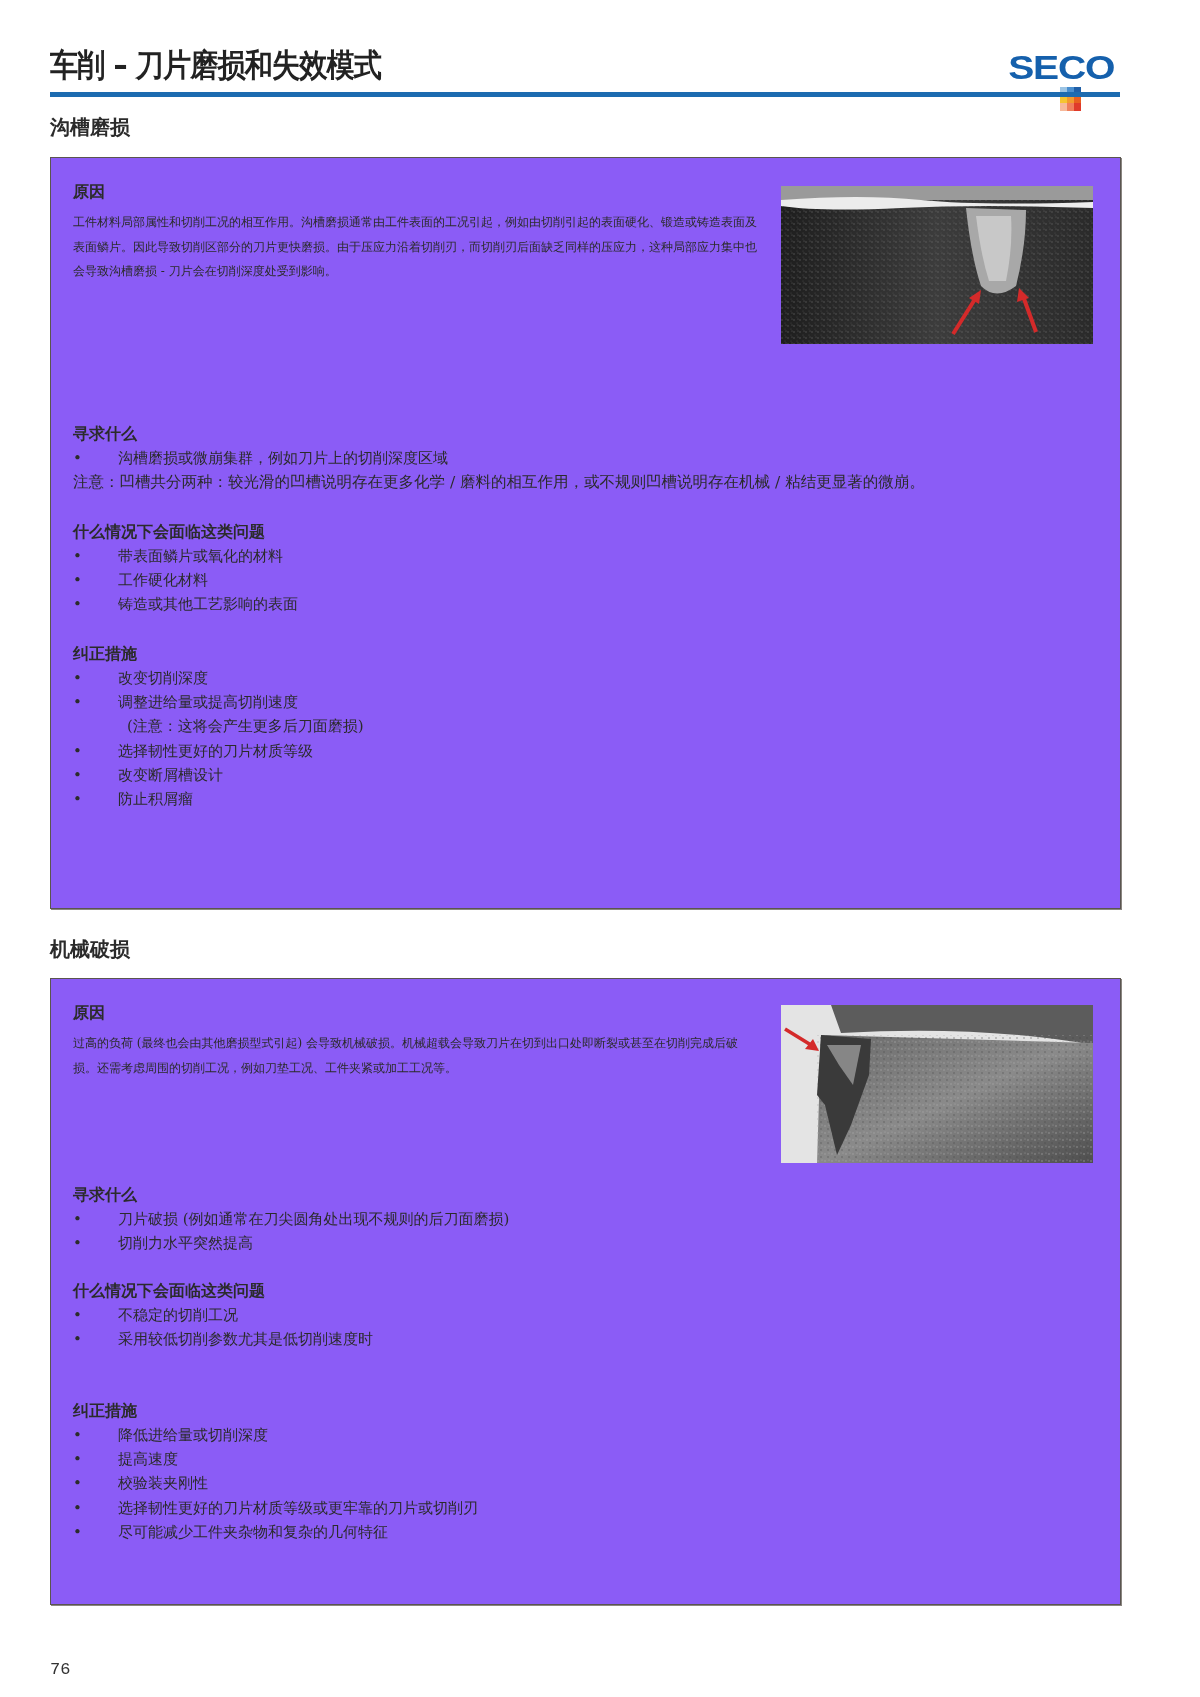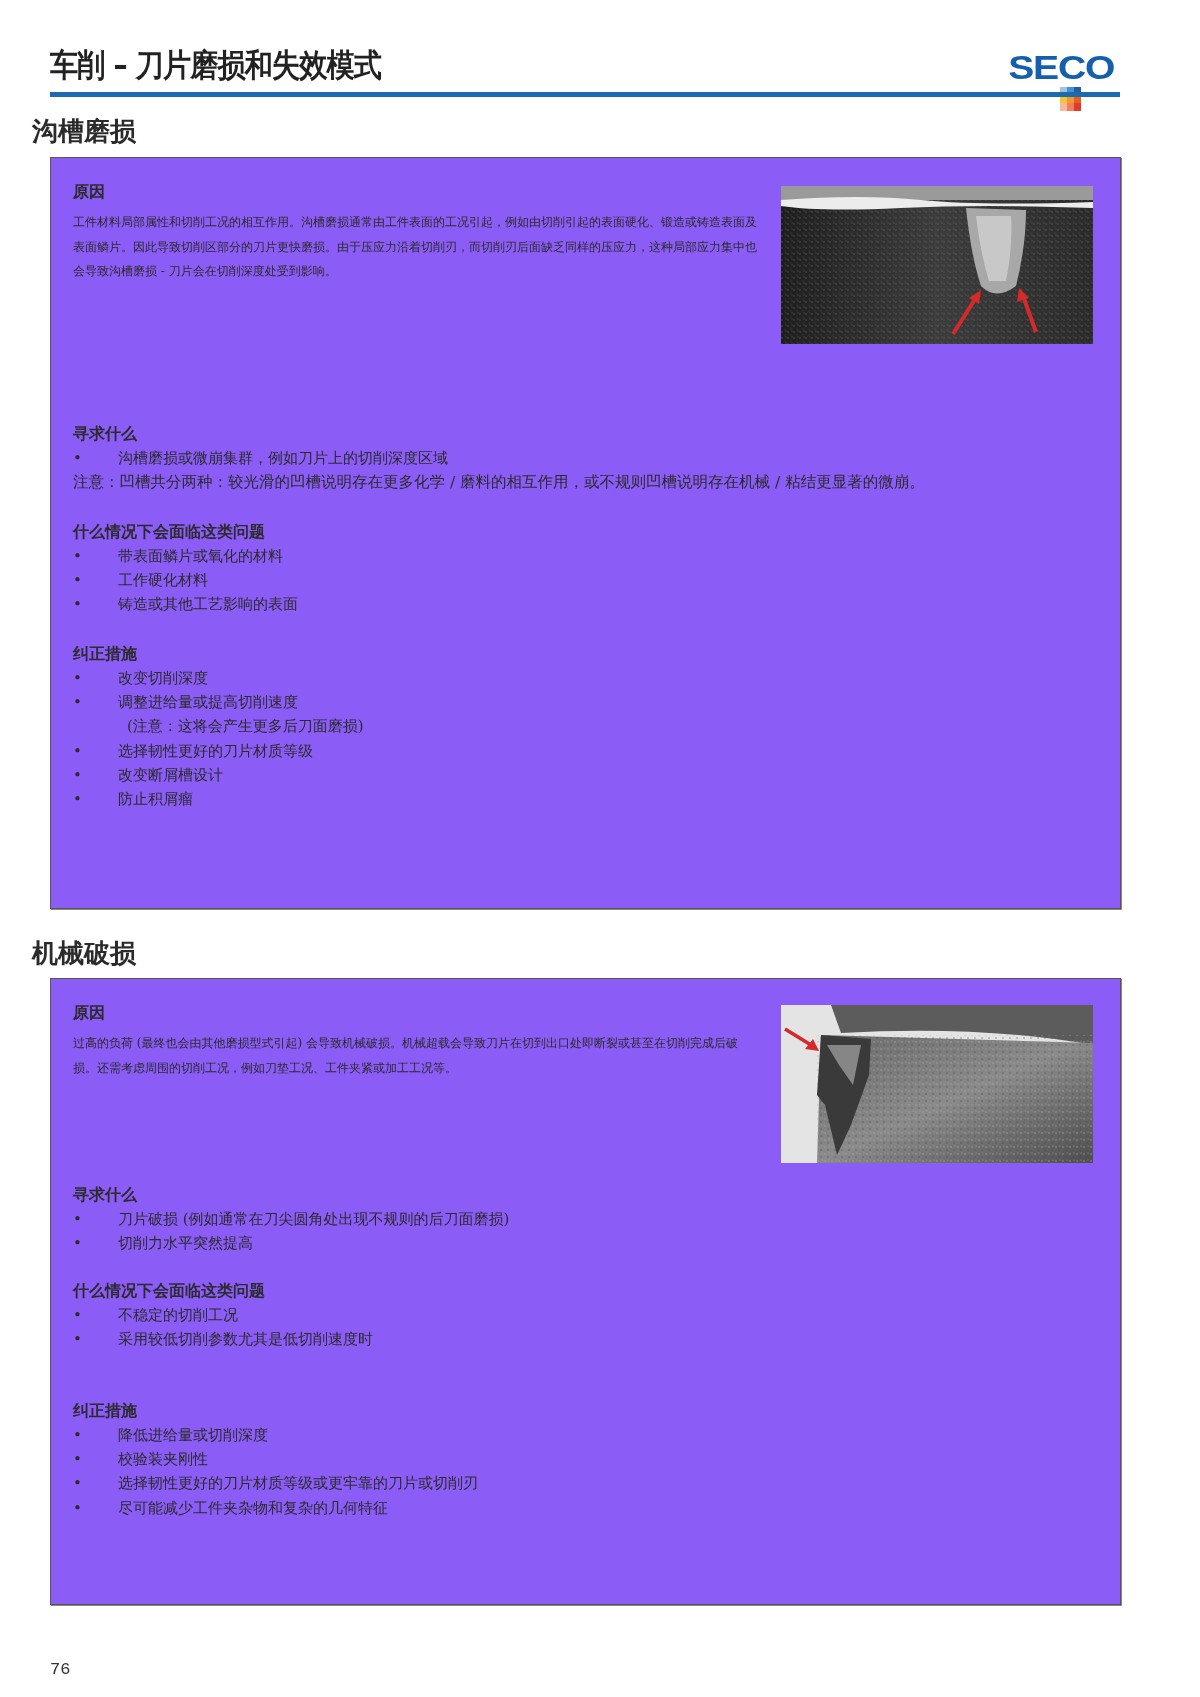--- a/index.html
+++ b/index.html
@@ -22,22 +22,22 @@
     .logo-text {
       font-family: "Liberation Sans", sans-serif; font-weight: bold;
       font-size: 34px; color: #1560ac; letter-spacing: -1px; font-style: normal;
       transform: scaleX(1.15); transform-origin: right center; margin-right: 6px;
     }
     .logo-squares { display: grid; grid-template-columns: repeat(3, 7px); grid-template-rows: repeat(3, 8px); gap: 0; }
     .logo-squares span { display: block; width: 7px; height: 8px; }
     .header-rule { position: absolute; left: 50px; top: 92px; width: 1070px; height: 5px; background: #1c6bb0; }
 
     .section-heading {
-      position: absolute; left: 32px;
-      font-size: 26px; font-weight: bold; color: #2b2b2b;
+      position: absolute; left: 50px;
+      font-size: 20px; font-weight: bold; color: #2b2b2b;
       font-family: Liberation Serif, serif;
     }
     .card {
       position: absolute; left: 50px; width: 1071px;
       background: #8b5cf6; border: 1.5px solid #5a5550;
       box-shadow: 1px 1px 0 #8a8580;
     }
     .card-photo {
       position: absolute; left: 730px; width: 312px; height: 158px;
       overflow: hidden;
@@ -188,20 +188,21 @@
     <ul class="bullets">
       <li>不稳定的切削工况</li>
       <li>采用较低切削参数尤其是低切削速度时</li>
     </ul>
   </div>
 
   <div class="block" style="top:420px;">
     <div class="block-title">纠正措施</div>
     <ul class="bullets">
       <li>降低进给量或切削深度</li>
+      <li>提高速度</li>
       <li>校验装夹刚性</li>
       <li>选择韧性更好的刀片材质等级或更牢靠的刀片或切削刃</li>
       <li>尽可能减少工件夹杂物和复杂的几何特征</li>
     </ul>
   </div>
 </div>
 
 <div class="page-number">76</div>
 
 </body></html>

